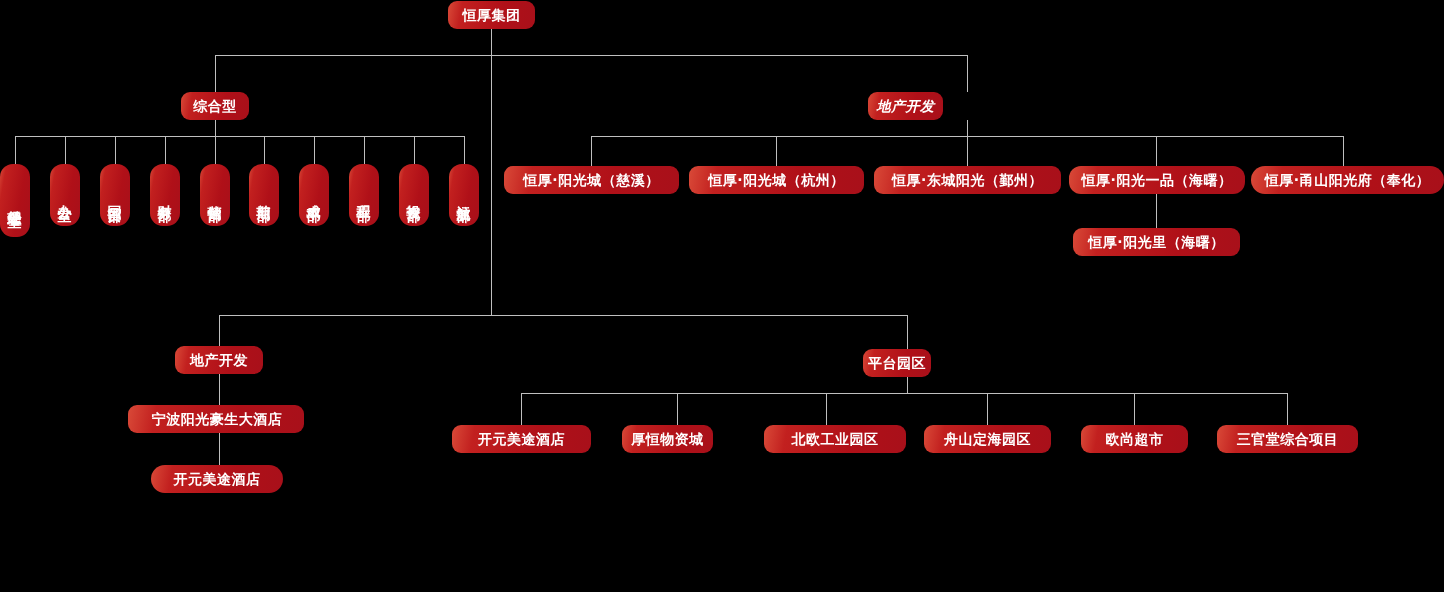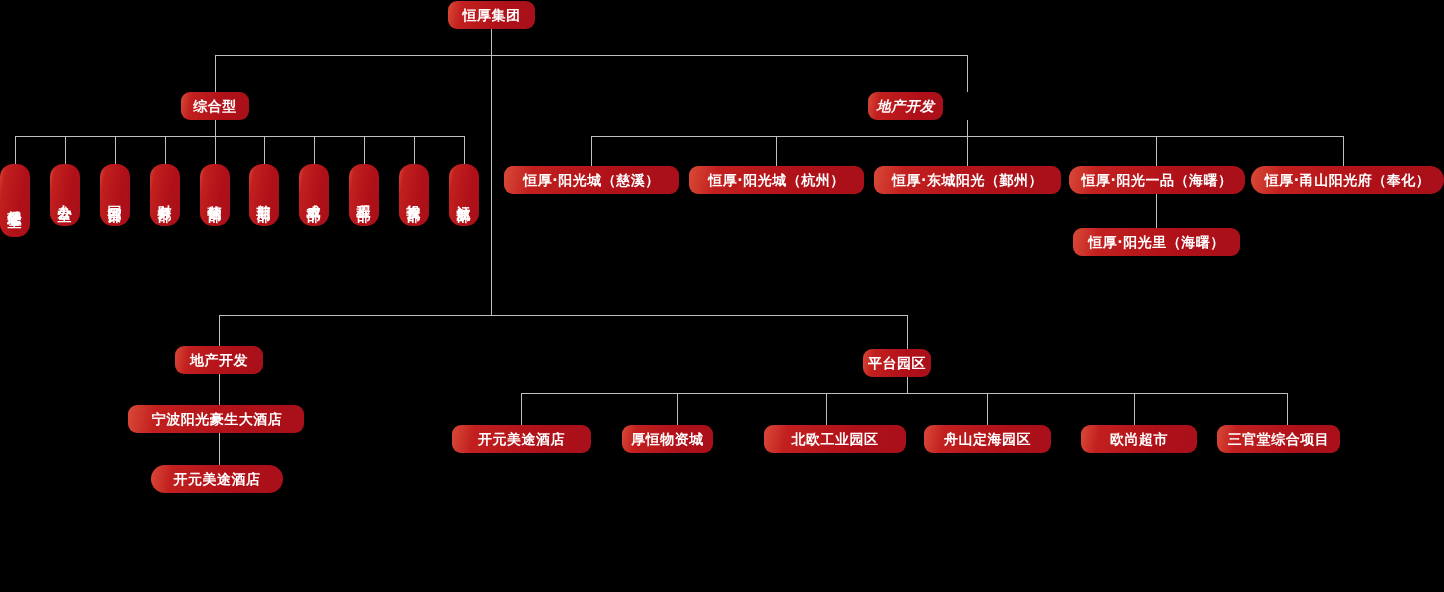--- a/index.html
+++ b/index.html
@@ -131,16 +131,16 @@
 
   <div class="node h" style="left:175px; top:346px; width:88px;">地产开发</div>
   <div class="node h" style="left:128px; top:405px; width:176px;padding-left:16px;">宁波阳光豪生大酒店</div>
   <div class="node h" style="left:151px; top:465px; width:132px;border-radius:14px;">开元美途酒店</div>
 
   <div class="node h" style="left:863px; top:349px; width:68px;">平台园区</div>
   <div class="node h" style="left:452px; top:425px; width:139px;">开元美途酒店</div>
   <div class="node h" style="left:622px; top:425px; width:91px;text-align:right;">厚恒物资城</div>
   <div class="node h" style="left:764px; top:425px; width:142px;">北欧工业园区</div>
   <div class="node h" style="left:924px; top:425px; width:127px;">舟山定海园区</div>
-  <div class="node h" style="left:1081px; top:425px; width:116px;">欧尚超市</div>
-  <div class="node h" style="left:1217px; top:425px; width:123px;">三官堂综合项目</div>
+  <div class="node h" style="left:1081px; top:425px; width:107px;">欧尚超市</div>
+  <div class="node h" style="left:1217px; top:425px; width:141px;">三官堂综合项目</div>
 
 </div>
 
 </body></html>

